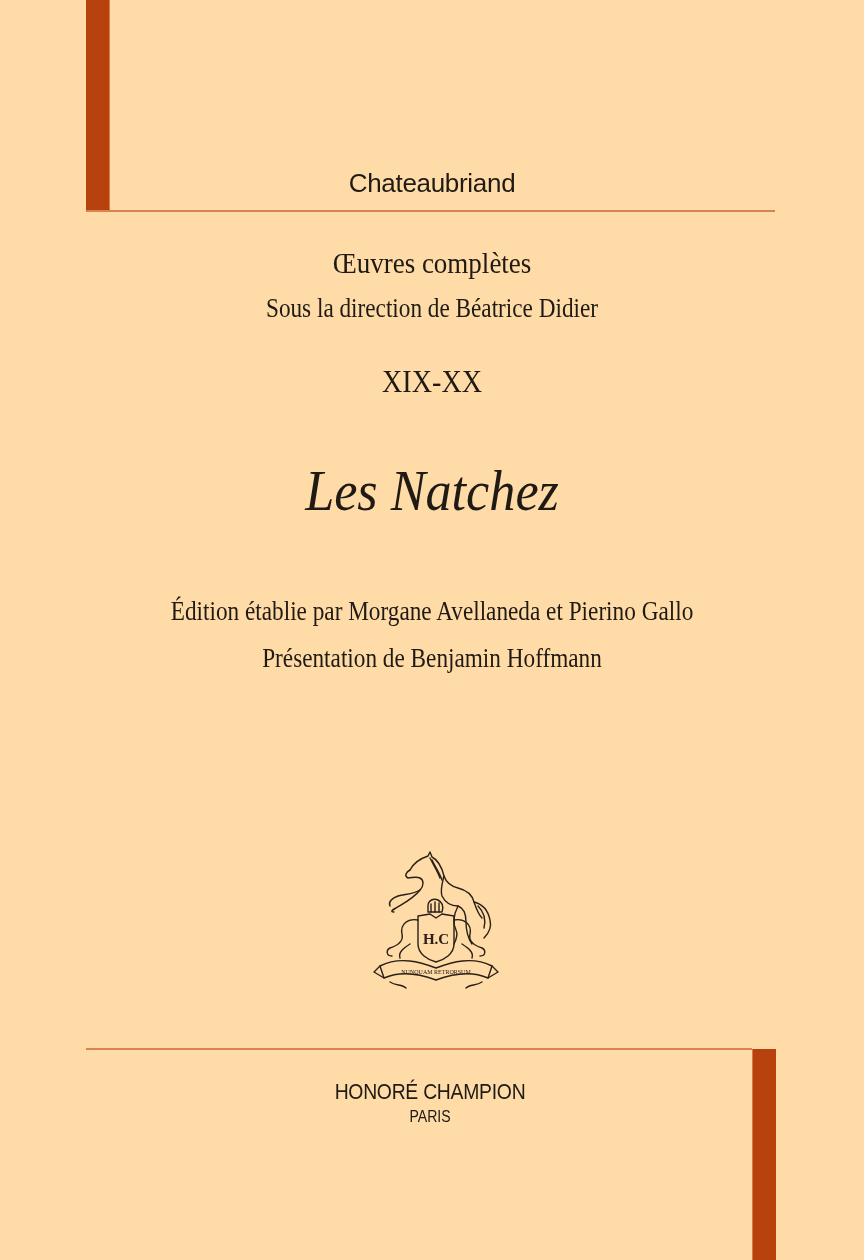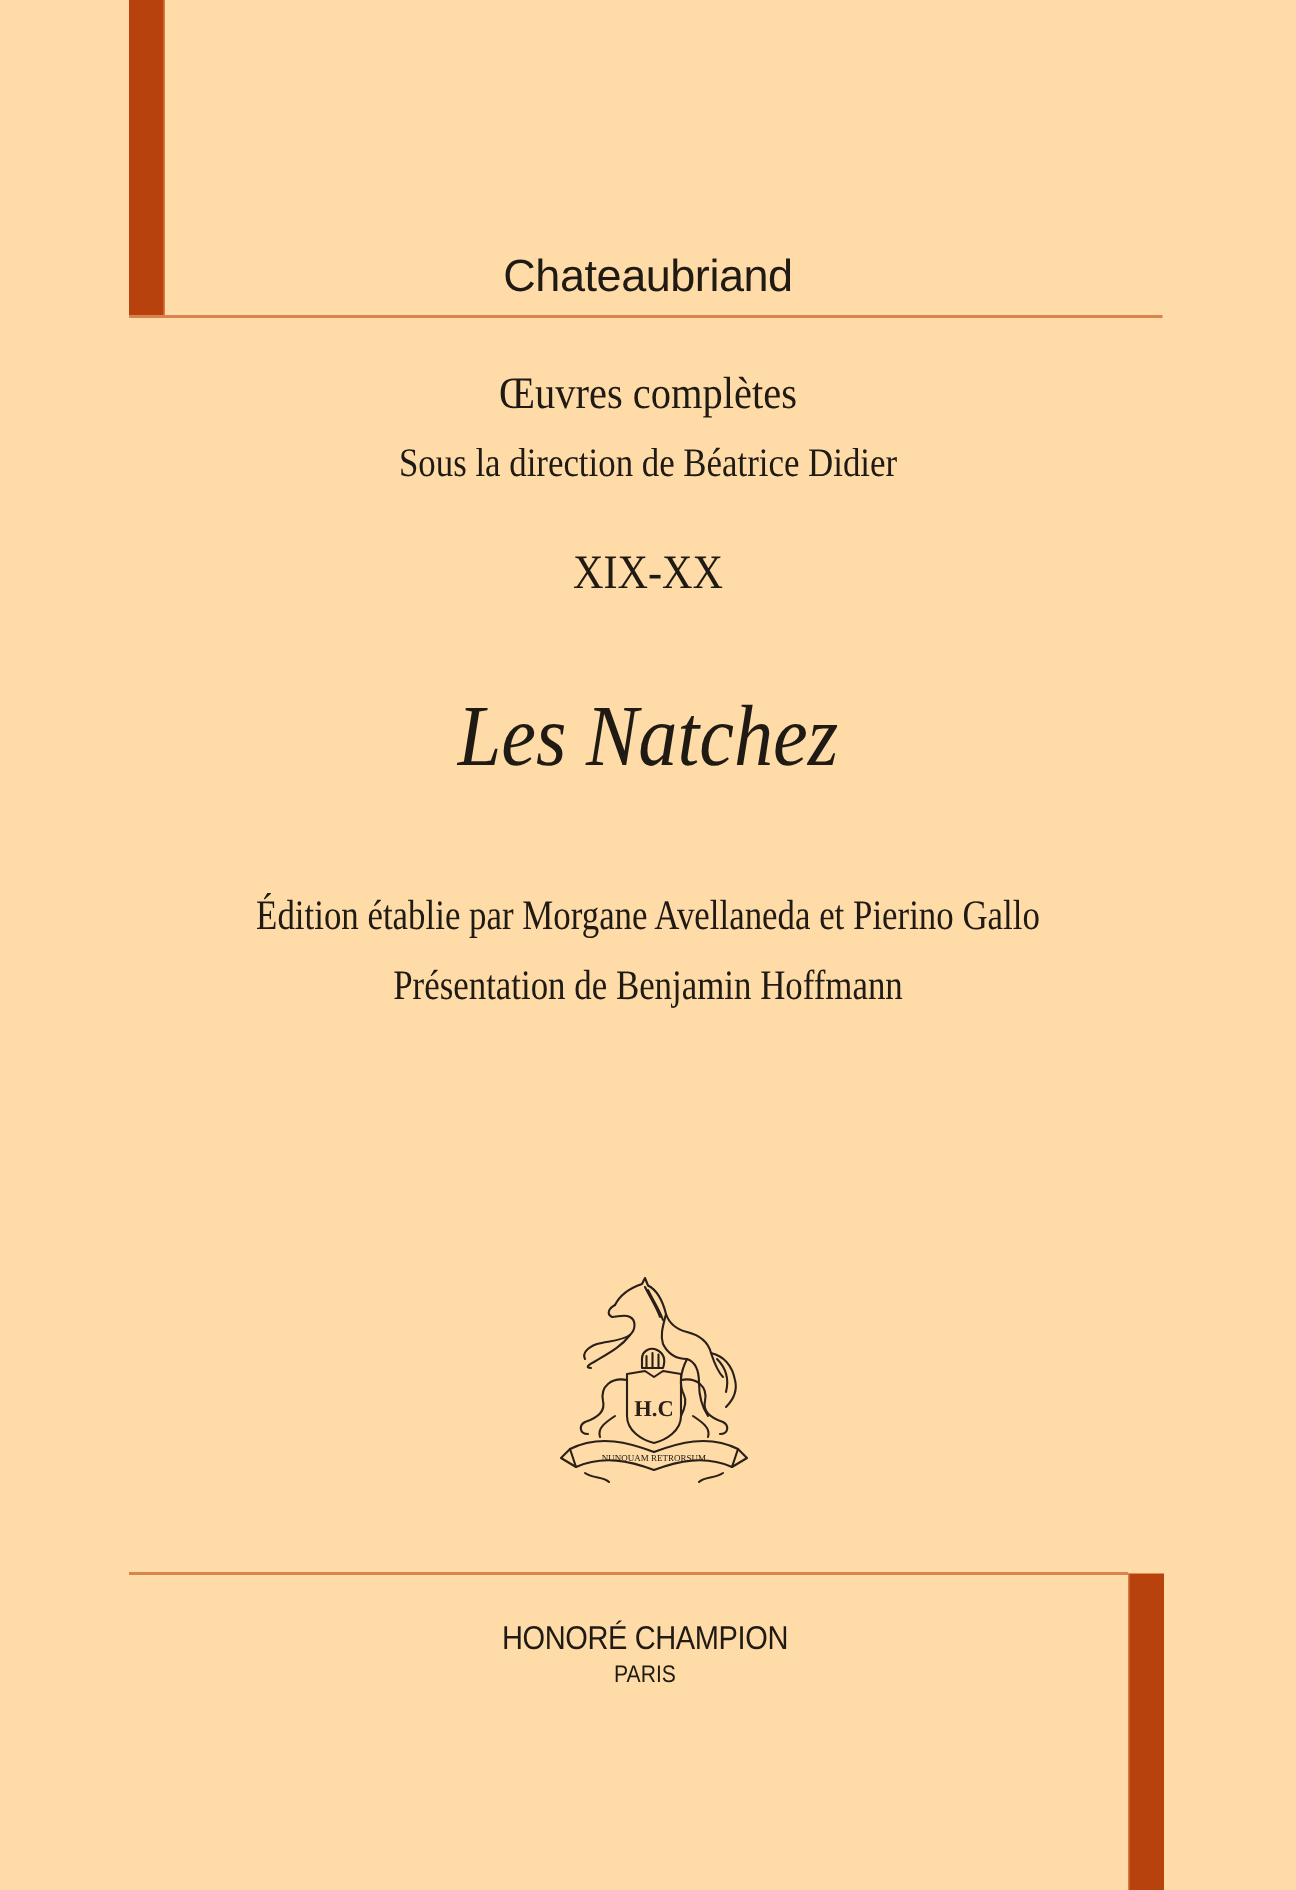--- a/index.html
+++ b/index.html
@@ -48,21 +48,21 @@
       background: #b7420d;
       border-left: 1px solid #d97a45;
     }
     .author {
       position: absolute;
       left: 0;
       top: 168px;
       width: 864px;
       text-align: center;
       font-family: "Liberation Sans", sans-serif;
-      font-size: 30px;
+      font-size: 26px;
       letter-spacing: -0.3px;
       padding-left: 0;
     }
     .author span { display: inline-block; margin-left: 0; }
     .serif {
       position: absolute;
       left: 0;
       width: 864px;
       text-align: center;
       font-family: "Liberation Serif", serif;

